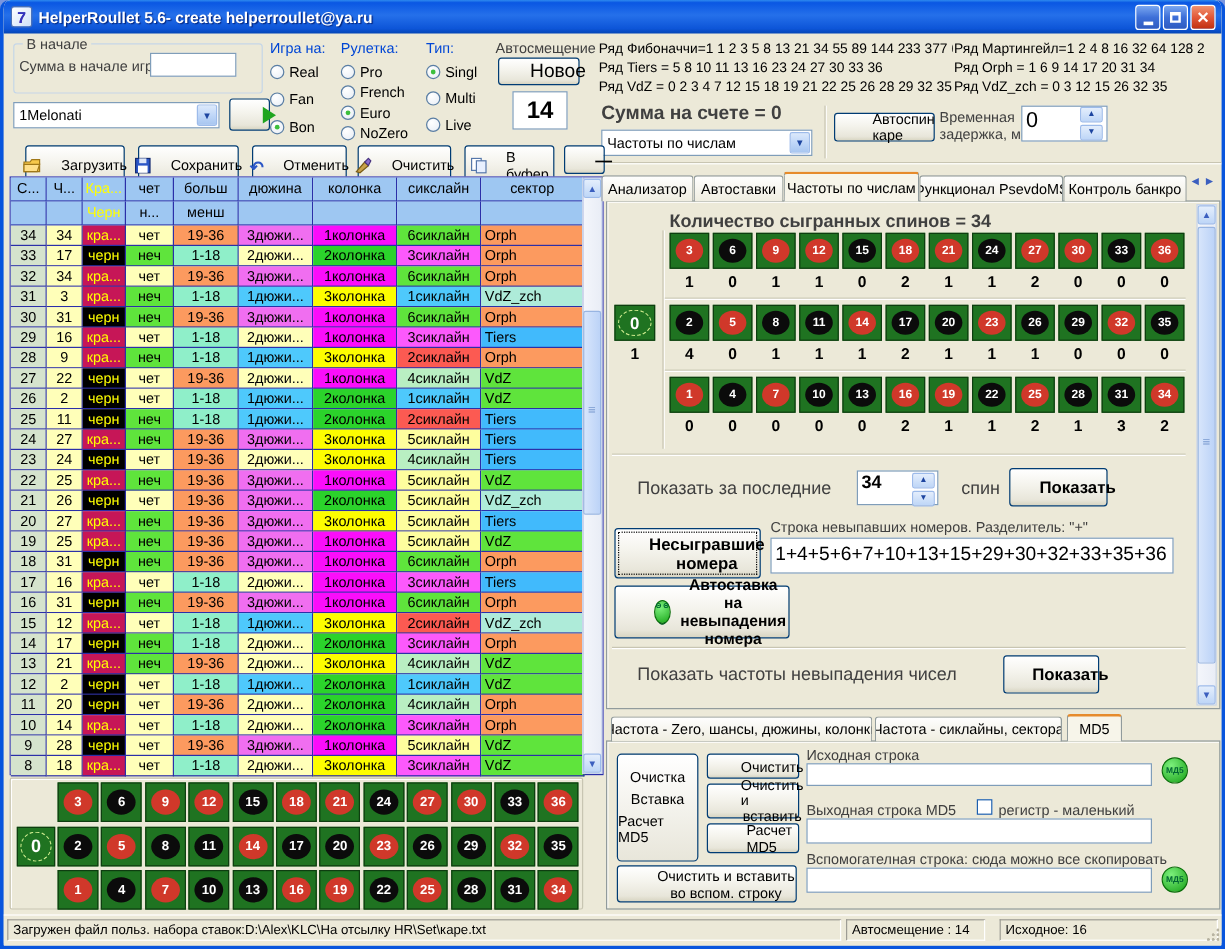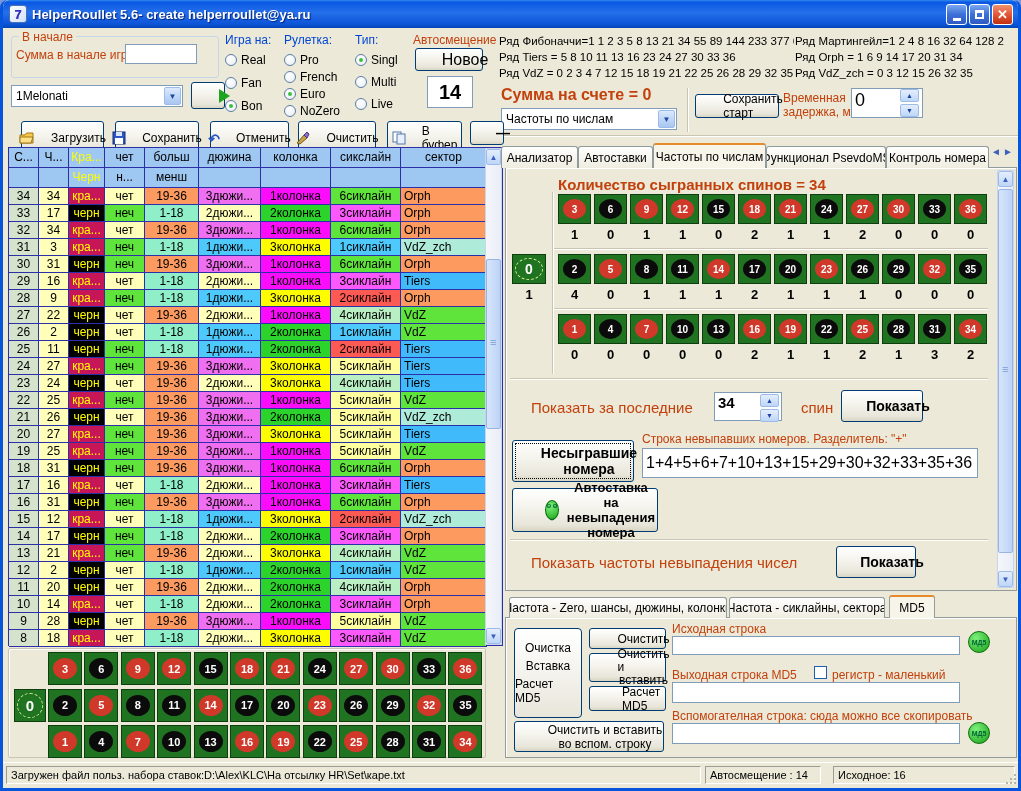--- a/index.html
+++ b/index.html
@@ -71,21 +71,21 @@
   .zerocell .oval { border:1px dashed #CBE98C; border-radius:50%; color:#FFF; font-weight:bold;
     display:flex; align-items:center; justify-content:center; }
   .cnt { position:absolute; font-size:13px; font-weight:bold; color:#000; text-align:center; }
   
   .tab { position:absolute; height:22px; border:1px solid #919B9C; border-bottom:none; border-radius:3px 3px 0 0;
     background:linear-gradient(180deg,#FEFEFE,#EFEDE0); font-size:12px; display:flex; align-items:center;
     justify-content:center; padding:0 6px; white-space:nowrap; overflow:hidden; }
   .tab.active { background:#F7F5EA; border-top:2px solid #E68B2C; font-weight:normal; z-index:3; }
   .content-box { position:absolute; background:#ECE9D8; border:1px solid #919B9C; box-shadow:inset 1px 1px 0 #FFF; }
   
-  .lbl { position:absolute; font-size:12px; color:#c2410c; white-space:nowrap; }
+  .lbl { position:absolute; font-size:12px; color:#404040; white-space:nowrap; }
   .statusbar { position:absolute; left:0; top:762px; width:1015px; height:24px; background:#ECE9D8; border-top:1px solid #FFF; }
   .spanel { position:absolute; top:3px; height:18px; border:1px solid; border-color:#9D9C94 #FFF #FFF #9D9C94;
     font-size:11px; line-height:16px; padding:0 4px; color:#000; overflow:hidden; white-space:nowrap; }
   .grip { position:absolute; right:2px; bottom:2px; width:12px; height:12px;
     background:radial-gradient(circle at 3px 11px,#B8B4A2 1px,transparent 1.5px),
                radial-gradient(circle at 7px 7px,#B8B4A2 1px,transparent 1.5px),
                radial-gradient(circle at 11px 3px,#B8B4A2 1px,transparent 1.5px),
                radial-gradient(circle at 7px 11px,#B8B4A2 1px,transparent 1.5px),
                radial-gradient(circle at 11px 7px,#B8B4A2 1px,transparent 1.5px),
                radial-gradient(circle at 11px 11px,#B8B4A2 1px,transparent 1.5px); }
@@ -196,21 +196,21 @@
       <div style="font-size: 11.5px; line-height: 16px; white-space: nowrap; overflow: hidden;">Ряд Orph = 1 6 9 14 17 20 31 34</div>
       <div style="font-size: 11.5px; line-height: 16px; white-space: nowrap; overflow: hidden;">Ряд VdZ_zch = 0 3 12 15 26 32 35</div>
     </div>
 
   <span class="lbl" style="left:498px;top:86px;font-size:16px;font-weight:bold;">Сумма на счете = 0</span>
   <div class="combo" style="left:498px;top:108px;width:176px;height:22px;">
     <span class="cval">Частоты по числам</span>
     <span class="carrow">▼</span>
   </div>
   <div class="groove-v" style="left:684px;top:88px;height:44px;"></div>
-  <div class="xp-btn" style="left:692px;top:94px;width:84px;height:24px;">Сохранить старт</div>
+  <div class="xp-btn" style="left:692px;top:94px;width:84px;height:24px;">Автоспин каре</div>
   <span class="lbl" style="left:780px;top:91px;">Временная</span>
   <span class="lbl" style="left:780px;top:105px;">задержка, мс</span>
   <div class="tfield" style="left:848px;top:88px;width:72px;height:30px;font-size:18px;">0</div>
   <div class="spinbtns" style="left:897px;top:89px;">
       <span>▲</span>
       <span>▼</span>
     </div>
   <div class="groove-h" style="left:492px;top:135px;width:523px;"></div>
 
   <div id="toolbar">
@@ -695,21 +695,21 @@
           <span class="oval" style="width:26px;height:25px;font-size:15px;">0</span>
         </div>
       </div>
   </div>
 
   <div id="right-tabs">
       <div class="tab" style="left: 498px; top: 146px; width: 77px; height: 22px; z-index: 1;">Анализатор</div>
       <div class="tab" style="left: 575px; top: 146px; width: 75px; height: 22px; z-index: 1;">Автоставки</div>
       <div class="tab active" style="left: 650px; top: 143px; width: 113px; height: 25px; z-index: 3;">Частоты по числам</div>
       <div class="tab" style="left: 763px; top: 146px; width: 120px; height: 22px; z-index: 1;">Функционал PsevdoMS</div>
-      <div class="tab" style="left: 883px; top: 146px; width: 103px; height: 22px; z-index: 1;">Контроль номера</div>
+      <div class="tab" style="left: 883px; top: 146px; width: 103px; height: 22px; z-index: 1;">Контроль банкро</div>
     </div>
   <div style="position:absolute;left:988px;top:146px;width:28px;height:18px;display:flex;gap:2px;">
     <span style="color:#3B5FBF;font-size:10px;">◄</span>
     <span style="color:#3B5FBF;font-size:10px;">►</span>
   </div>
 
   <div class="content-box" style="left:502px;top:167px;width:512px;height:424px;">
     <div class="lbl" style="left:52px;top:8px;font-size:15px;font-weight:bold;">Количество сыгранных спинов = 34</div>
     <div id="freq-grid">
         <div class="numcell" style="left: 52px; top: 26px; width: 33px; height: 30px;">

